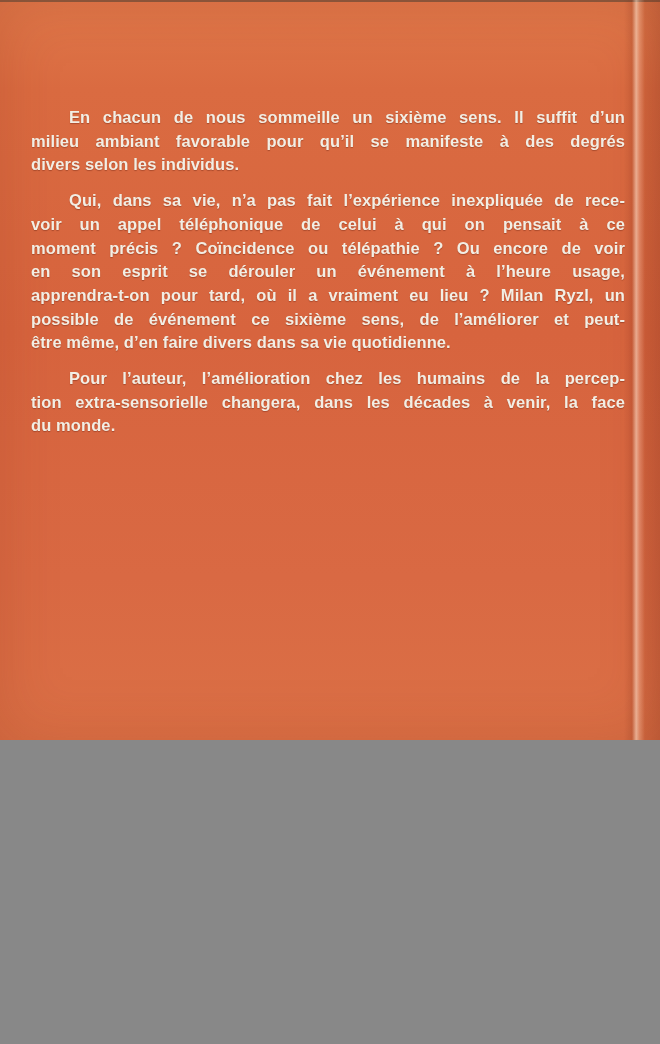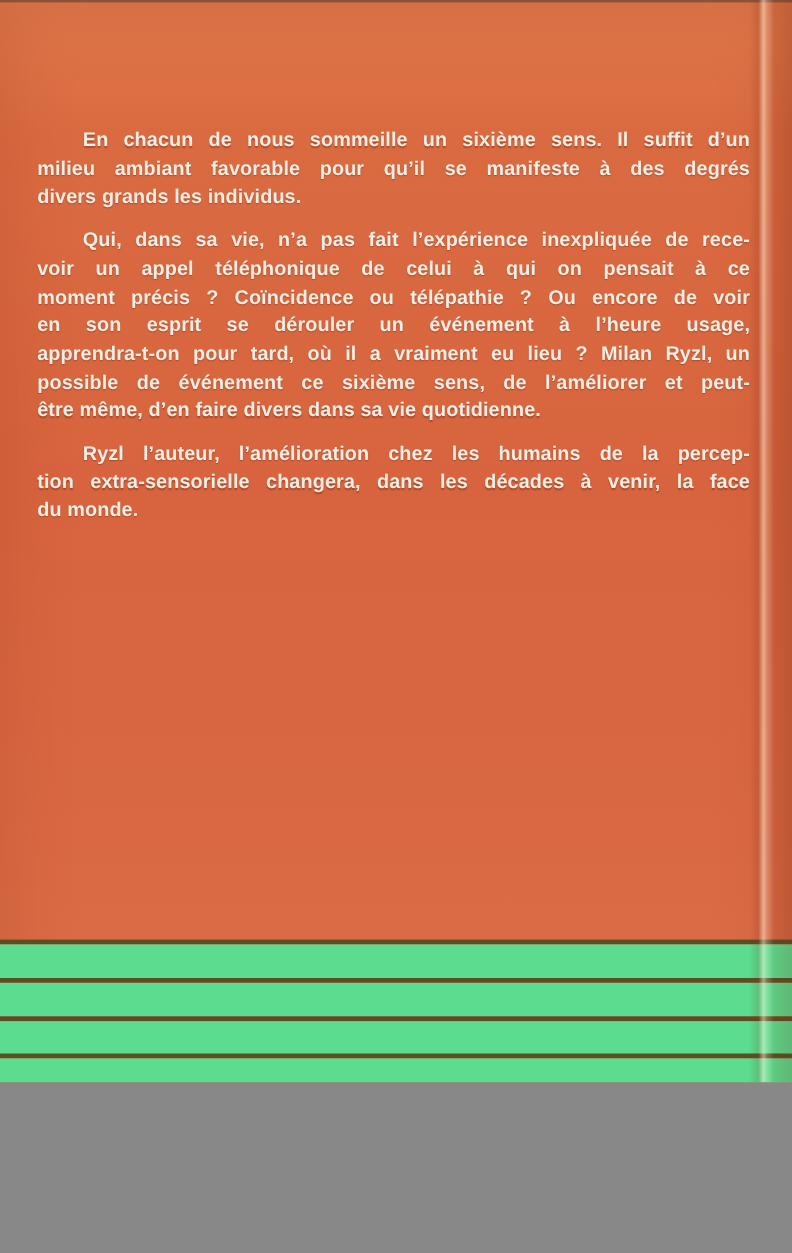--- a/index.html
+++ b/index.html
@@ -1,19 +1,19 @@
 <!DOCTYPE html>
 <html style="--cover-orange-top: #e0784a; --cover-orange: #d7643e; --blurb-text: #f2eee4; --stripe-green: #5bdc8e; --stripe-rule-olive: #5a4e24; --price-text: #20100a;"><head>
 <meta charset="utf-8">
 <style>
   html, body { margin: 0; padding: 0; background: #888; }
   .page {
     position: relative;
     width: 660px;
-    height: 902px;
+    height: 740px;
     margin: 0 auto;
     overflow: hidden;
     background: linear-gradient(180deg,
       var(--cover-orange-top, #e0784a) 0%,
       #da6b41 12%,
       var(--cover-orange, #d7643e) 45%,
       #d96943 78%,
       #db7046 100%);
     box-shadow: inset 0 0 60px rgba(140,50,25,0.22);
     font-family: "Liberation Sans", sans-serif;
@@ -79,35 +79,35 @@
 
 <div class="page">
 
   <div class="top-edge"></div>
 
   <div class="text-block">
 
     <div class="para">
       <div class="line just indent">En chacun de nous sommeille un sixième sens. Il suffit d’un</div>
       <div class="line just">milieu ambiant favorable pour qu’il se manifeste à des degrés</div>
-      <div class="line">divers grands les individus.</div>
+      <div class="line">divers selon les individus.</div>
     </div>
 
     <div class="para">
       <div class="line just indent">Qui, dans sa vie, n’a pas fait l’expérience inexpliquée de rece-</div>
       <div class="line just">voir un appel téléphonique de celui à qui on pensait à ce</div>
       <div class="line just">moment précis ? Coïncidence ou télépathie ? Ou encore de voir</div>
       <div class="line just">en son esprit se dérouler un événement à l’heure usage,</div>
       <div class="line just">apprendra-t-on pour tard, où il a vraiment eu lieu ? Milan Ryzl, un</div>
       <div class="line just">possible de événement ce sixième sens, de l’améliorer et peut-</div>
       <div class="line">être même, d’en faire divers dans sa vie quotidienne.</div>
     </div>
 
     <div class="para">
-      <div class="line just indent">Ryzl l’auteur, l’amélioration chez les humains de la percep-</div>
+      <div class="line just indent">Pour l’auteur, l’amélioration chez les humains de la percep-</div>
       <div class="line just">tion extra-sensorielle changera, dans les décades à venir, la face</div>
       <div class="line">du monde.</div>
     </div>
 
   </div>
 
   <div class="stripes">
     <div class="stripe-rule"></div>
     <div class="stripe-green"></div>
     <div class="stripe-rule"></div>

